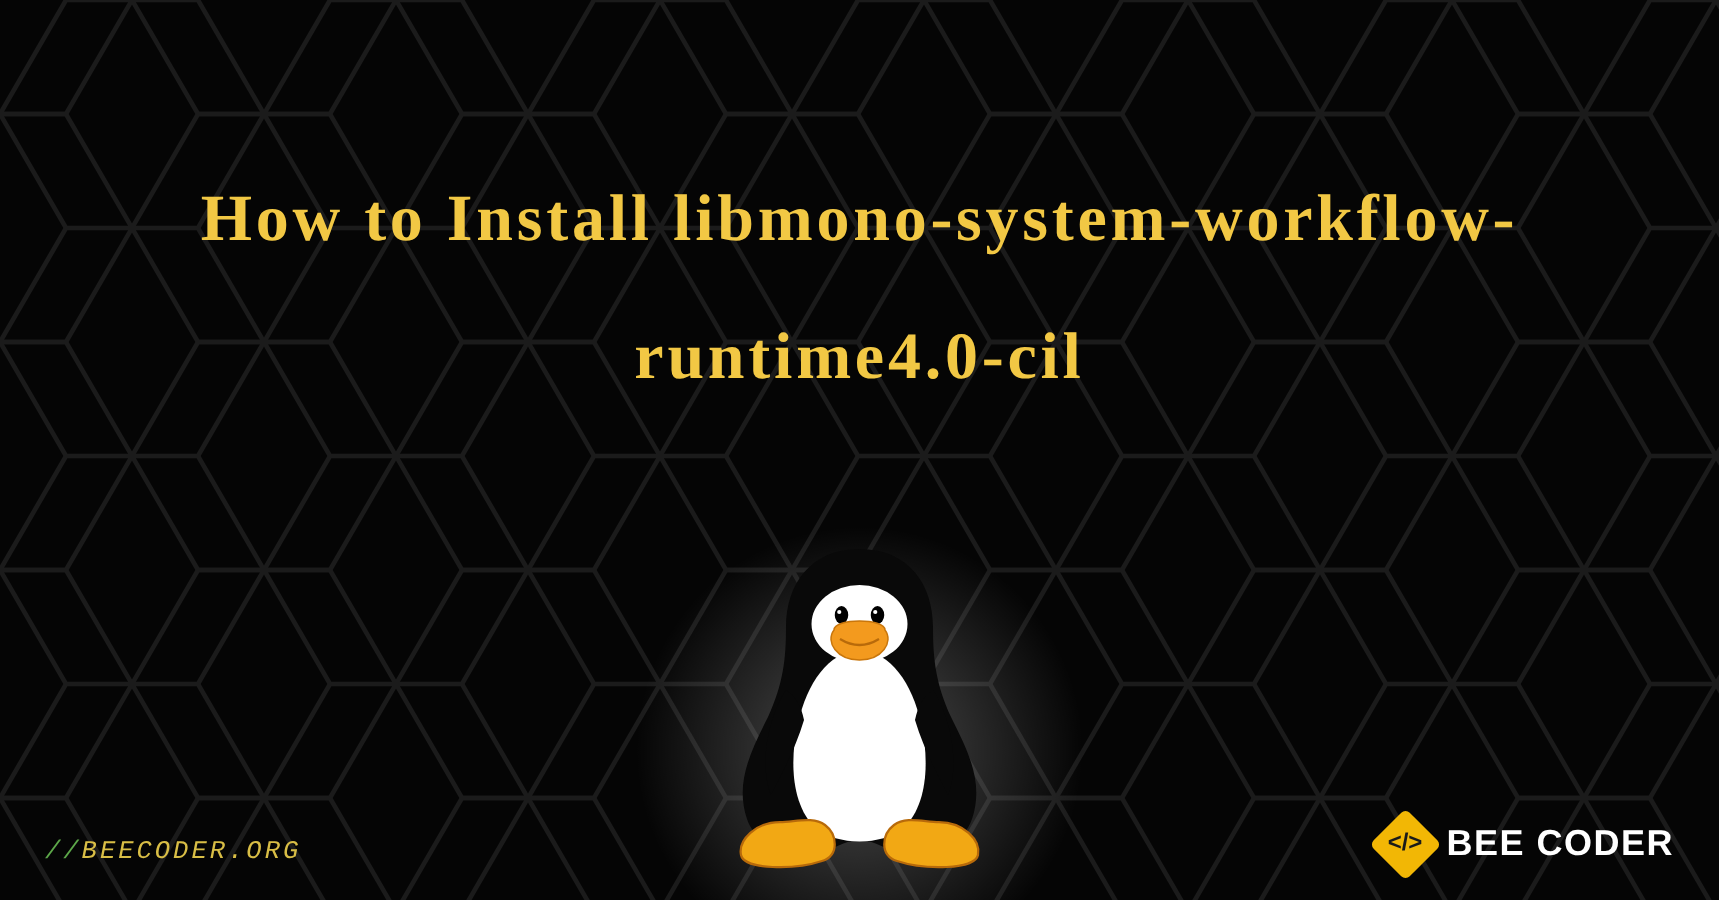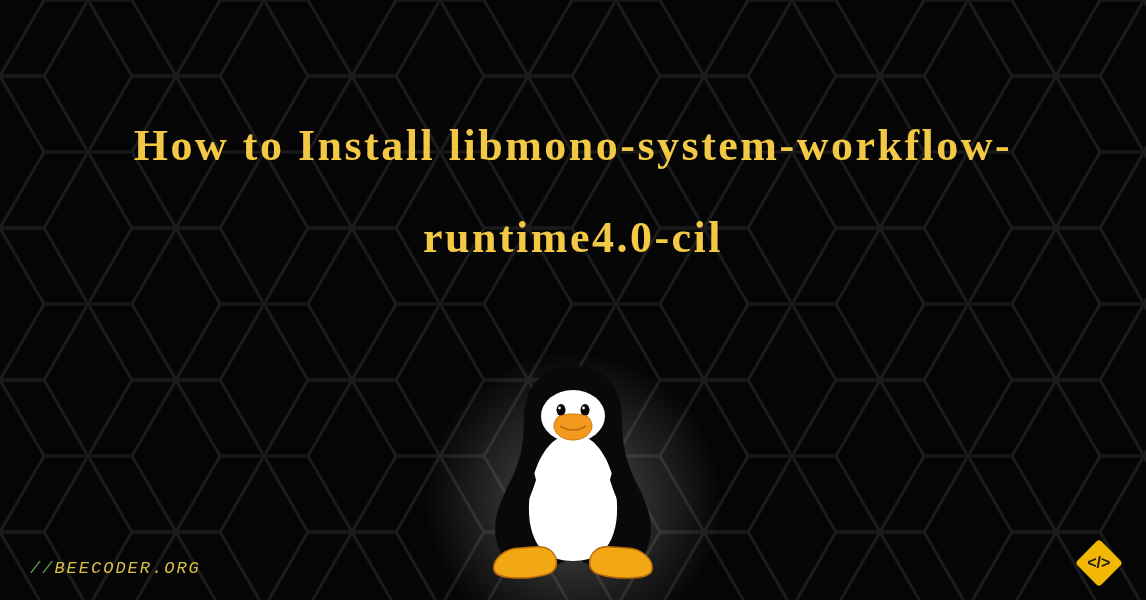--- a/index.html
+++ b/index.html
@@ -194,13 +194,14 @@
 </div>
 
 <div class="site-url">
   <span class="slashes">//</span><span>BEECODER.ORG</span>
 </div>
 
 <div class="brand">
   <div class="bee-badge">
     <span class="inner">&lt;/&gt;</span>
   </div>
+  <span class="brand-text">BEE CODER</span>
 </div>
 
 </body></html>

